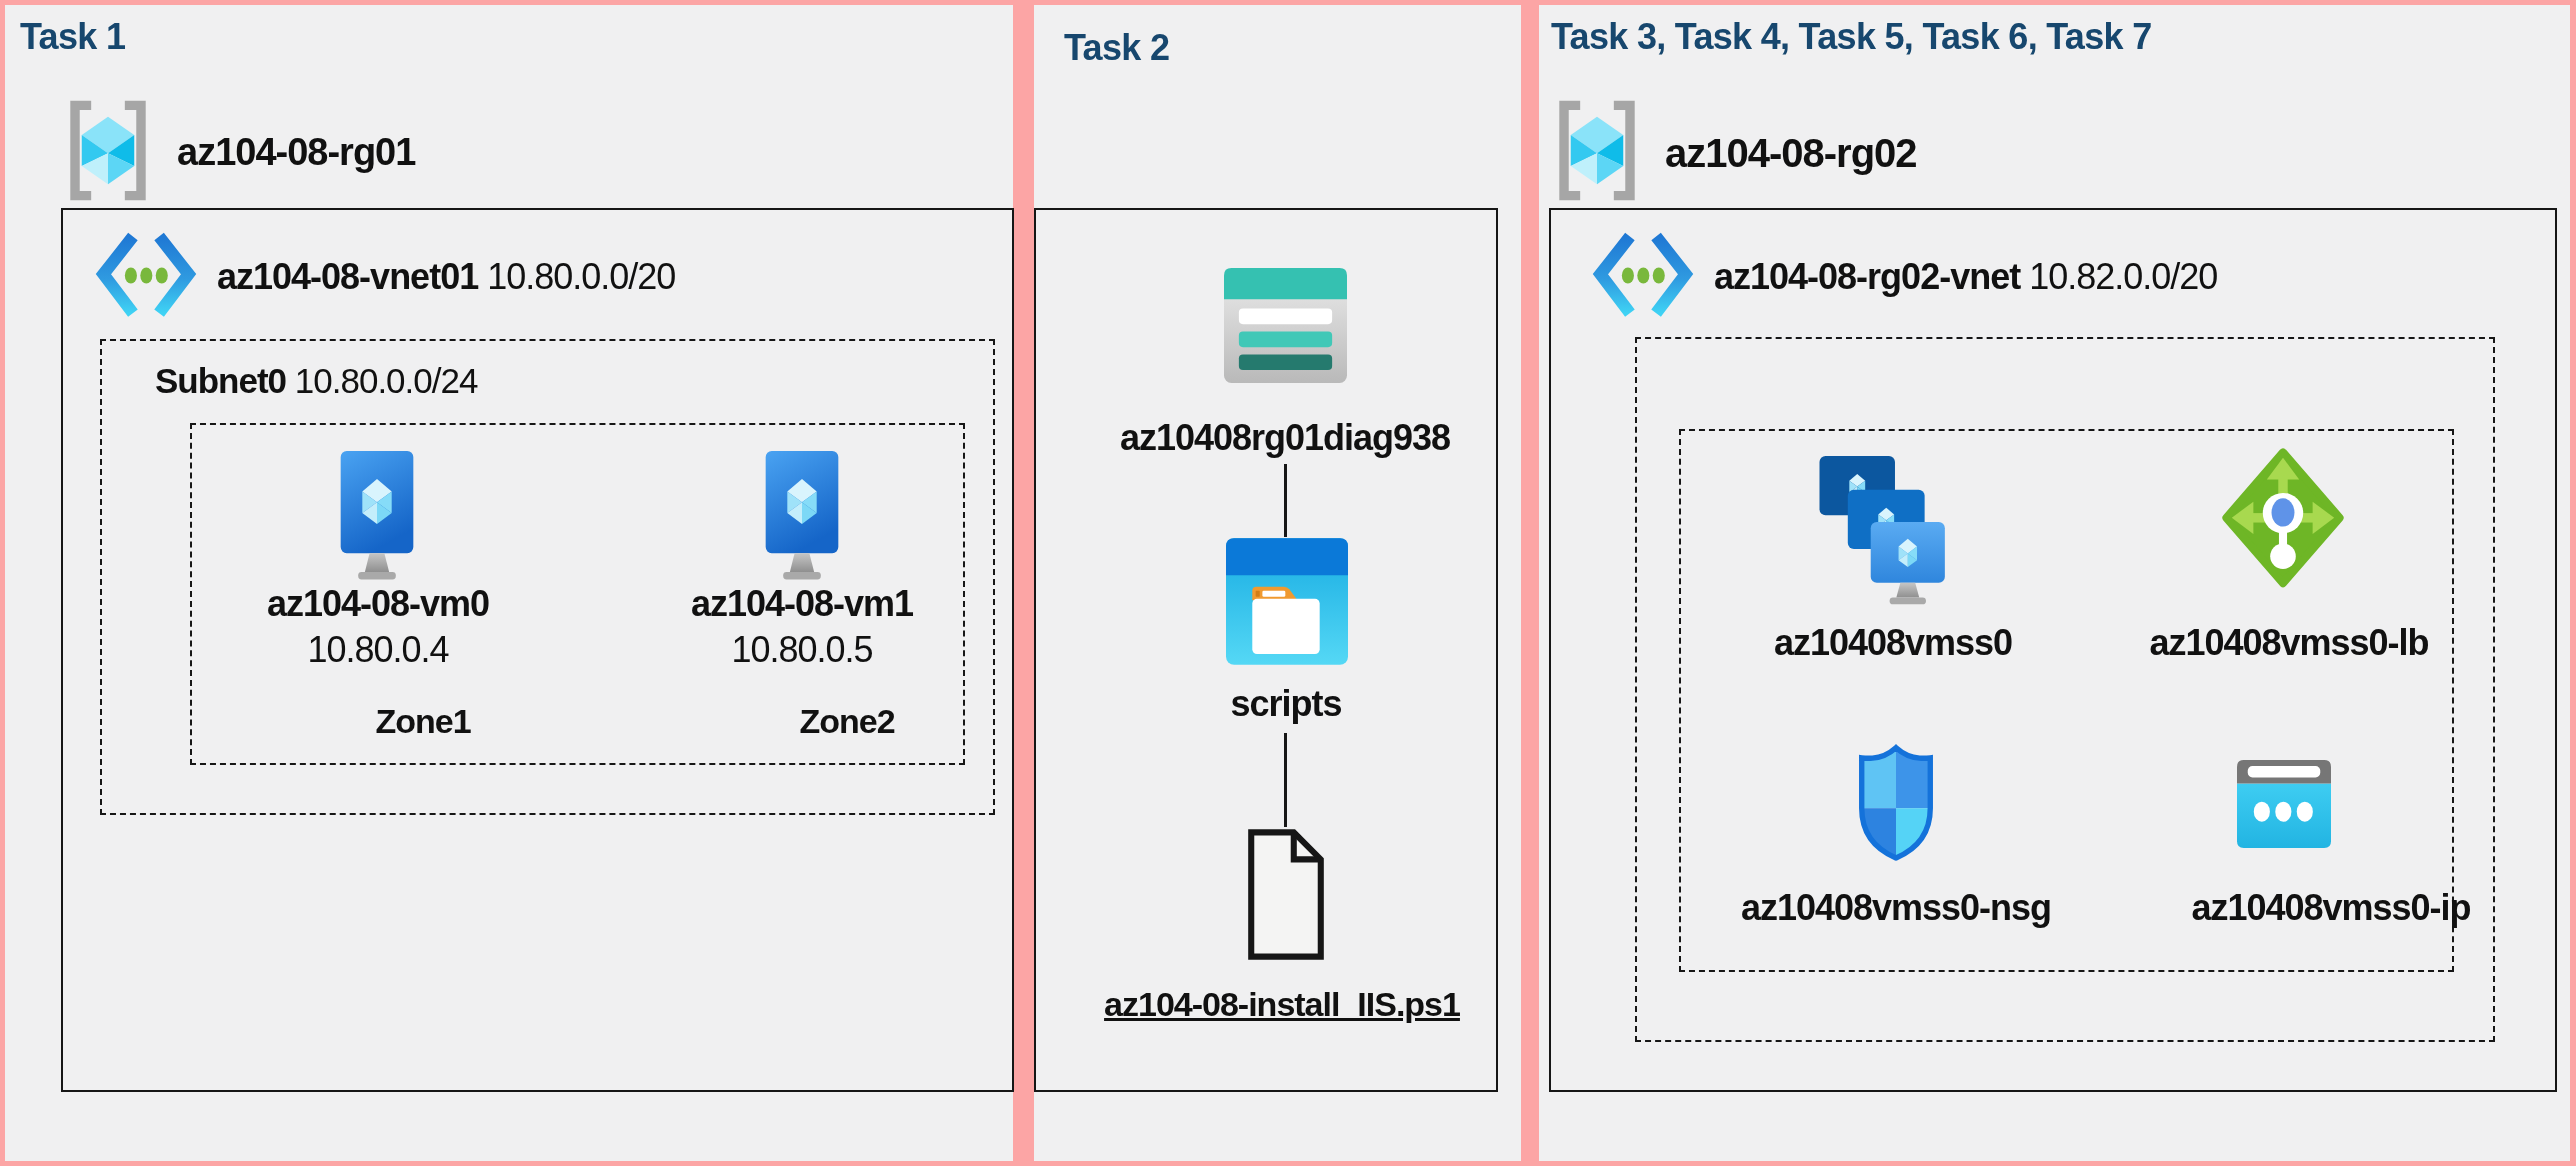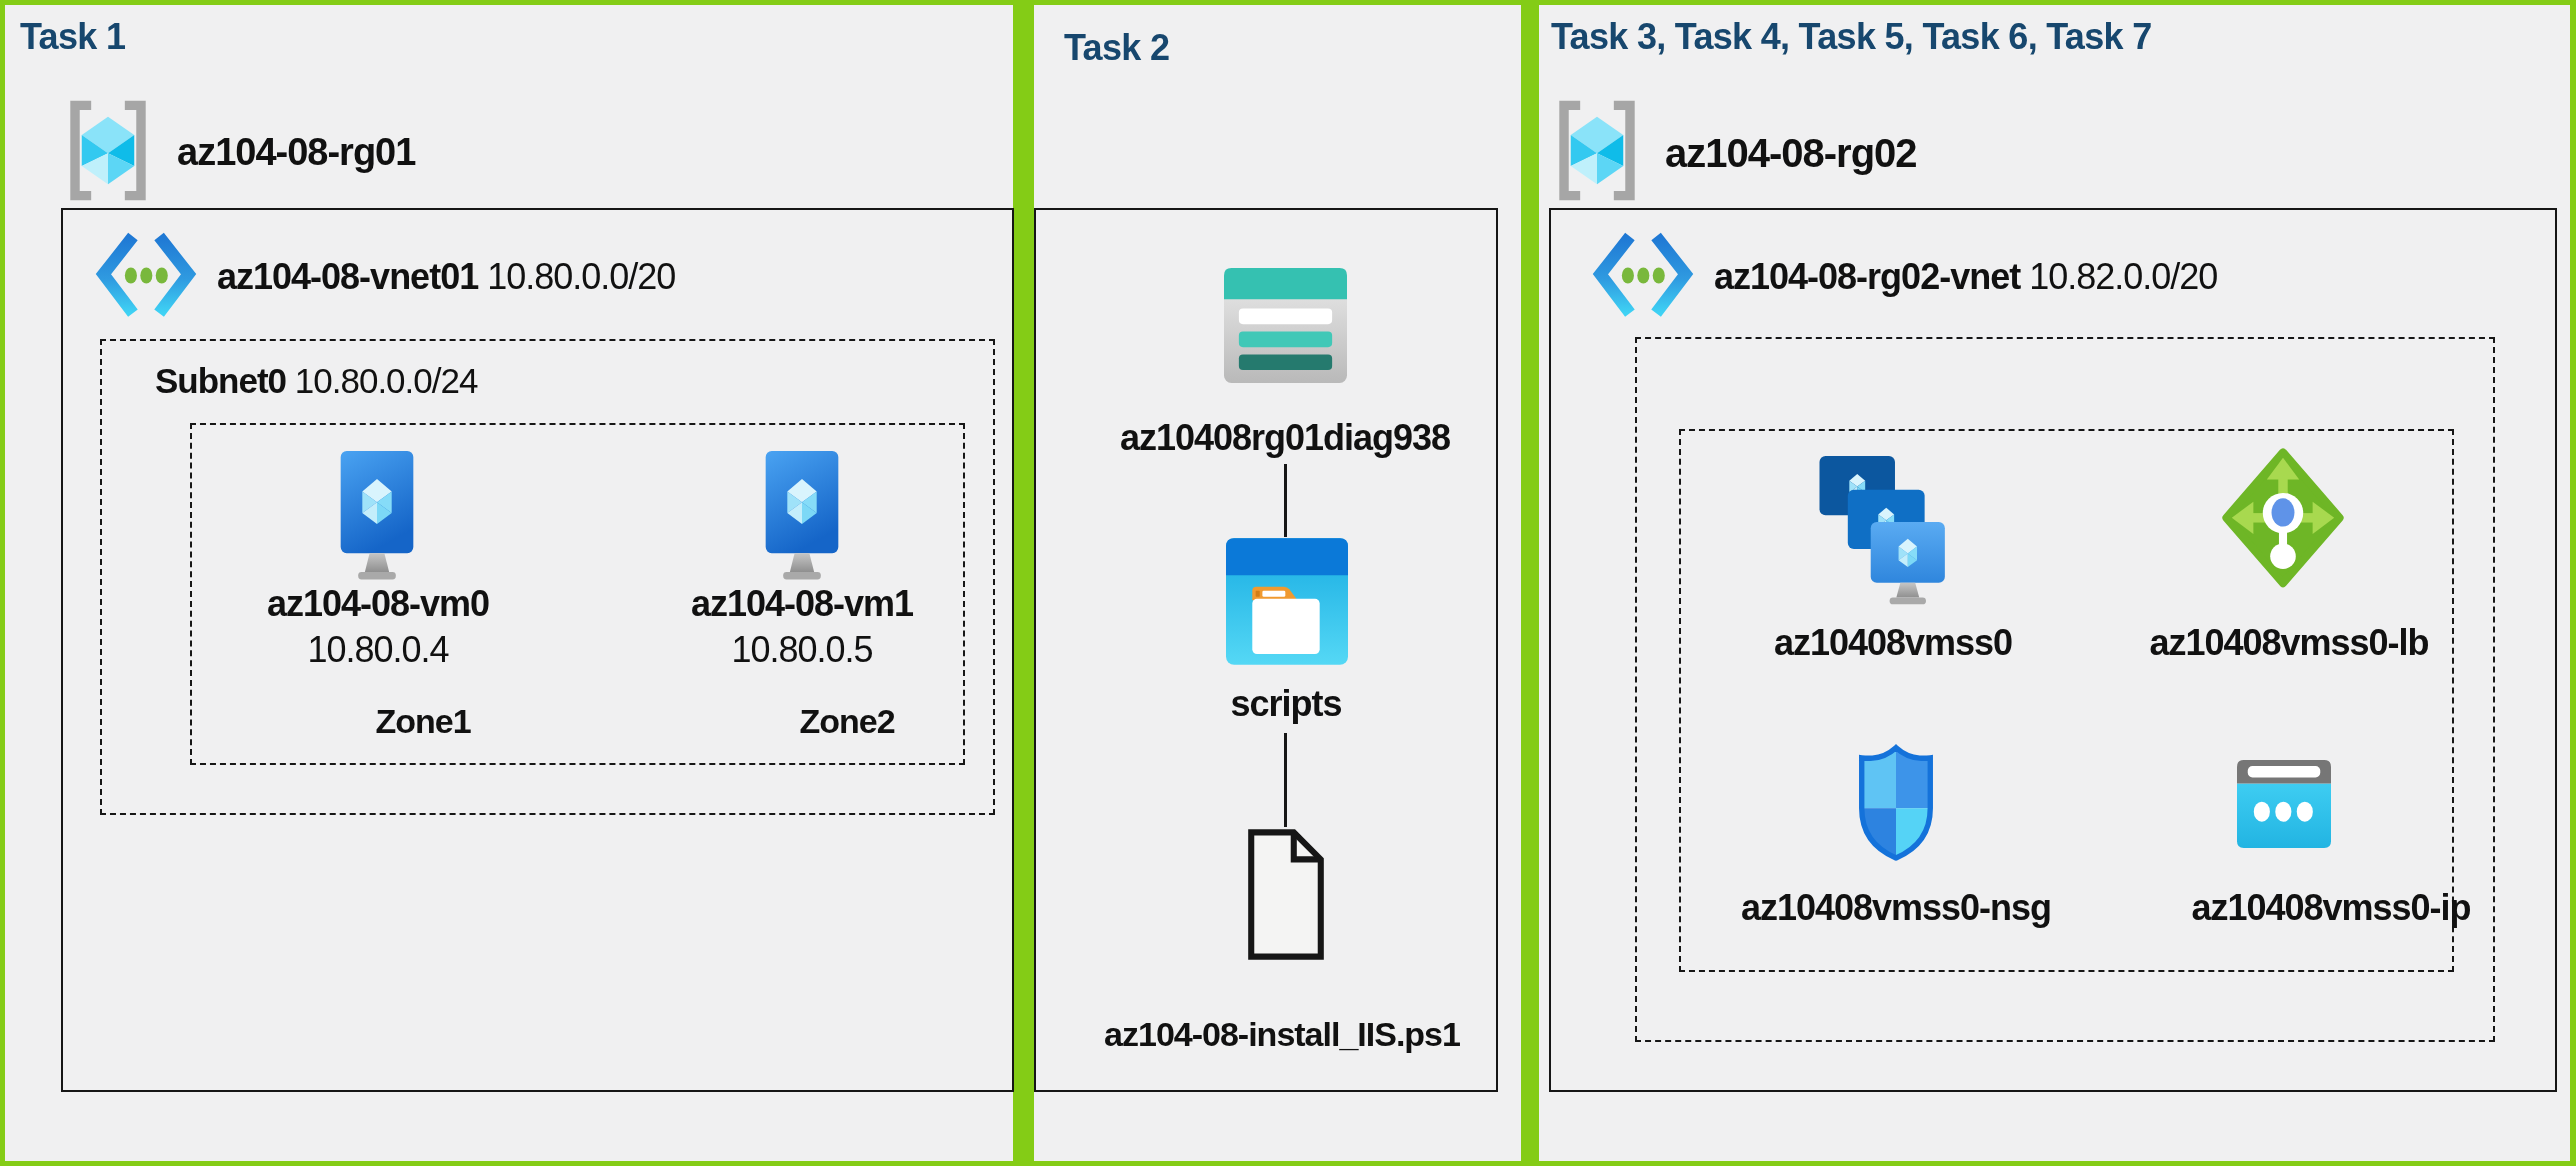--- a/index.html
+++ b/index.html
@@ -1,16 +1,16 @@
 <!DOCTYPE html>
 <html style="font-size:10.8px"><head>
 <meta charset="utf-8">
 <style>
   html,body{margin:0;padding:0;background:#ffffff;}
-  .stage{position:relative;width:2576px;height:1166px;background:#84cc16;overflow:hidden;
+  .stage{position:relative;width:2576px;height:1166px;background:#fca5a5;overflow:hidden;
          font-family:"Liberation Sans", sans-serif;color:#111;}
   .panel{position:absolute;top:5.4px;height:1156px;background:#f0f0f1;}
   .panel.p1{left:5.4px;width:1008px;}
   .panel.p2{left:1034px;width:487px;}
   .panel.p3{left:1539px;width:1031px;}
   .task-title{position:absolute;font-size:36px;font-weight:700;color:#17476e;letter-spacing:-0.7px;white-space:nowrap;}
   .box{position:absolute;border:2.7px solid #161616;}
   .dashed{position:absolute;border:2.7px dashed #161616;}
   .icon{position:absolute;}
   .lbl{position:absolute;white-space:nowrap;font-size:36px;letter-spacing:-1px;}
@@ -150,21 +150,21 @@
     <rect x="39" y="90" width="100" height="82" rx="7" fill="#ffffff"></rect>
   </svg>
   <div class="clabel" style="left:1286px;top:683px;">scripts</div>
 
   <div class="connector" style="left:1284px;top:733px;height:94px;"></div>
 
   <svg class="icon" style="left:1245px;top:829px;" width="82" height="131" viewBox="0 0 121 194">
     <path d="M9,5 H72 L112,45 V189 H9 Z" fill="#f4f4f3" stroke="#161616" stroke-width="9"></path>
     <path d="M72,5 V45 H112" fill="none" stroke="#161616" stroke-width="9"></path>
   </svg>
-  <div class="clabel filelbl" style="left:1282px;top:1015px;">az104-08-install_IIS.ps1</div>
+  <div class="clabel filelbl" style="left:1282px;top:985px;text-decoration:underline;">az104-08-install_IIS.ps1</div>
 
   <div class="panel p3"></div>
   <div class="task-title" style="left:1551px;top:16px;">Task 3, Task 4, Task 5, Task 6, Task 7</div>
 
   <svg class="icon" style="left:1553px;top:100px;" width="88" height="101" viewBox="0 0 130 150">
     <polyline points="40,8 16,8 16,142 40,142" fill="none" stroke="#a6a6a6" stroke-width="14"></polyline>
     <polyline points="90,8 114,8 114,142 90,142" fill="none" stroke="#a6a6a6" stroke-width="14"></polyline>
     <polygon points="65,25 104,52 65,79 26,52" fill="#8ae3f9"></polygon>
     <polygon points="26,52 65,79 26,98" fill="#33c9f0"></polygon>
     <polygon points="26,98 65,79 65,125" fill="#bff0fb"></polygon>

